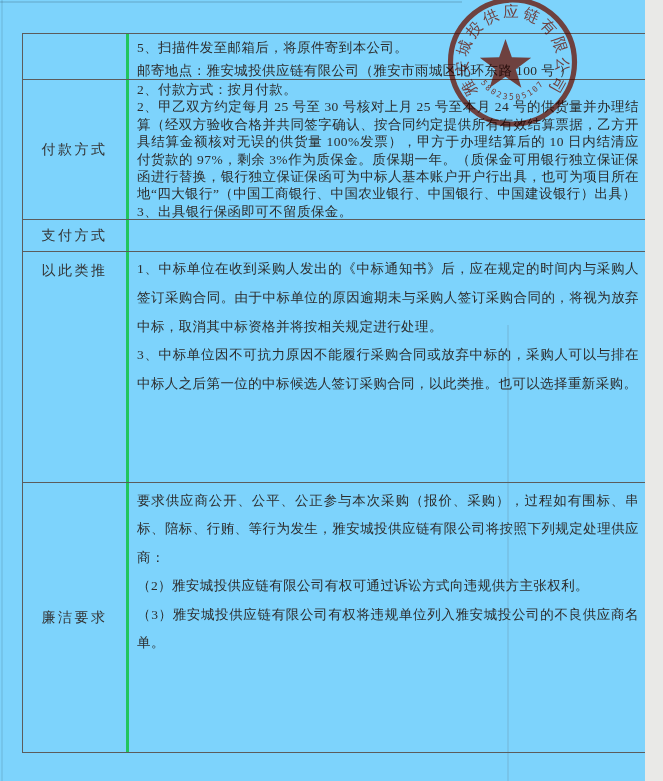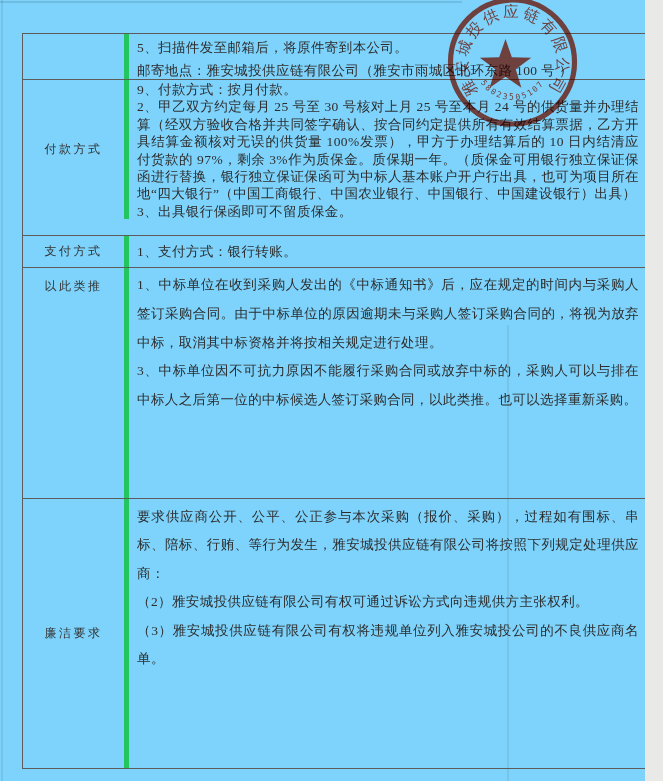--- a/index.html
+++ b/index.html
@@ -23,44 +23,44 @@
   .contract-table{
     position:absolute;left:22px;top:33px;width:625px;
     border:1px solid #5c5c5c;
     box-sizing:border-box;
     background:transparent;
   }
   .trow{display:flex;box-sizing:border-box;}
   .trow + .trow{border-top:1px solid #5c5c5c;}
   .label-cell{
     width:106px;flex:0 0 106px;
-    border-right:5px solid #22c55e;
+    border-right:3px solid #22c55e;
     box-sizing:border-box;
     display:flex;justify-content:center;
     color:#333;
-    font-size:12px;letter-spacing:2.5px;
+    font-size:14px;letter-spacing:2.5px;
   }
   .label-cell.center{align-items:center;}
   .label-cell.top{align-items:flex-start;padding-top:10px;}
   .content-cell{
     flex:1;box-sizing:border-box;
     padding:2px 7px 0 8px;
     color:#2d2d2d;
     font-size:13.5px;
     letter-spacing:0.4px;
     text-align:justify;
   }
   .content-cell p{margin:0;}
 
   .r1{height:45px;}
   .r1 .content-cell p{line-height:22px;padding-top:1px;}
   .r2{height:140px;}
   .r2 .content-cell{padding-top:1px;}
   .r2 .content-cell p{line-height:17.4px;}
-  .r3{height:32px;margin-top:16px;}
+  .r3{height:32px;}
   .r3 .content-cell p{line-height:24px;padding-top:2px;}
   .r4{height:231px;}
   .r4 .content-cell{padding-top:3px;}
   .r4 .content-cell p{line-height:28.8px;}
   .r5{height:270px;}
   .r5 .content-cell{padding-top:4px;}
   .r5 .content-cell p{line-height:28.4px;}
 
   .seal{
     position:absolute;left:427px;top:-8px;width:171px;height:150px;
@@ -84,31 +84,28 @@
       <div class="label-cell center"></div>
       <div class="content-cell">
         <p>5、扫描件发至邮箱后，将原件寄到本公司。</p>
         <p>邮寄地点：雅安城投供应链有限公司（雅安市雨城区北环东路 100 号 ）</p>
       </div>
     </div>
 
     <div class="trow r2">
       <div class="label-cell center">付款方式</div>
       <div class="content-cell">
-        <p>9、付款方式：按月付款。</p>
+        <p>2、付款方式：按月付款。</p>
         <p>2、甲乙双方约定每月 25 号至 30 号核对上月 25 号至本月 24 号的供货量并办理结算（经双方验收合格并共同签字确认、按合同约定提供所有有效结算票据，乙方开具结算金额核对无误的供货量 100%发票），甲方于办理结算后的 10 日内结清应付货款的 97%，剩余 3%作为质保金。质保期一年。（质保金可用银行独立保证保函进行替换，银行独立保证保函可为中标人基本账户开户行出具，也可为项目所在地“四大银行”（中国工商银行、中国农业银行、中国银行、中国建设银行）出具）</p>
         <p>3、出具银行保函即可不留质保金。</p>
       </div>
     </div>
 
     <div class="trow r3">
       <div class="label-cell center">支付方式</div>
-      <div class="content-cell">
-        <p>1、支付方式：银行转账。</p>
-      </div>
     </div>
 
     <div class="trow r4">
       <div class="label-cell top">以此类推</div>
       <div class="content-cell">
         <p>1、中标单位在收到采购人发出的《中标通知书》后，应在规定的时间内与采购人签订采购合同。由于中标单位的原因逾期未与采购人签订采购合同的，将视为放弃中标，取消其中标资格并将按相关规定进行处理。</p>
         <p>3、中标单位因不可抗力原因不能履行采购合同或放弃中标的，采购人可以与排在中标人之后第一位的中标候选人签订采购合同，以此类推。也可以选择重新采购。</p>
       </div>
     </div>
 

